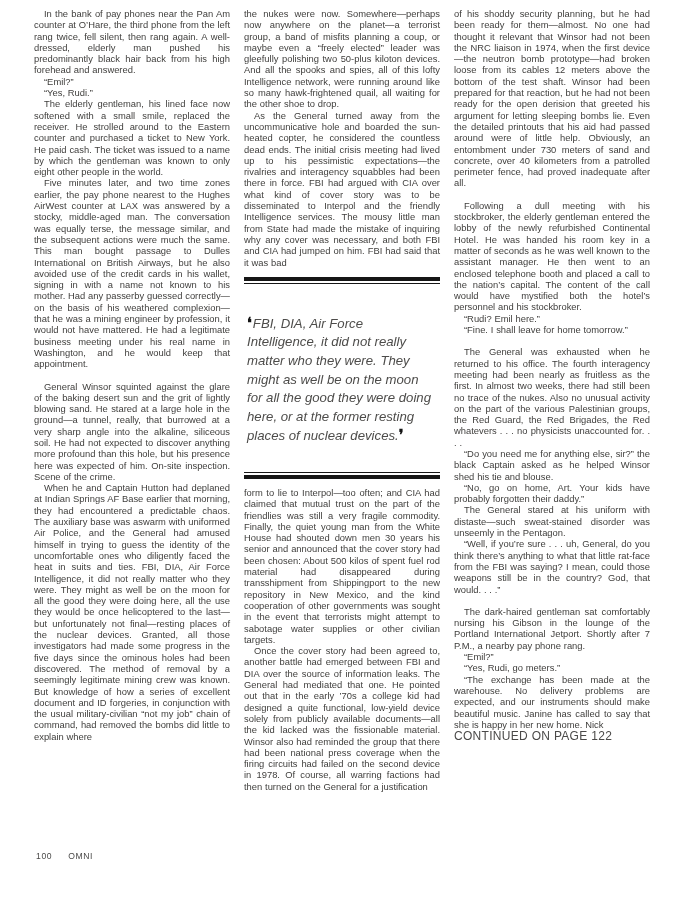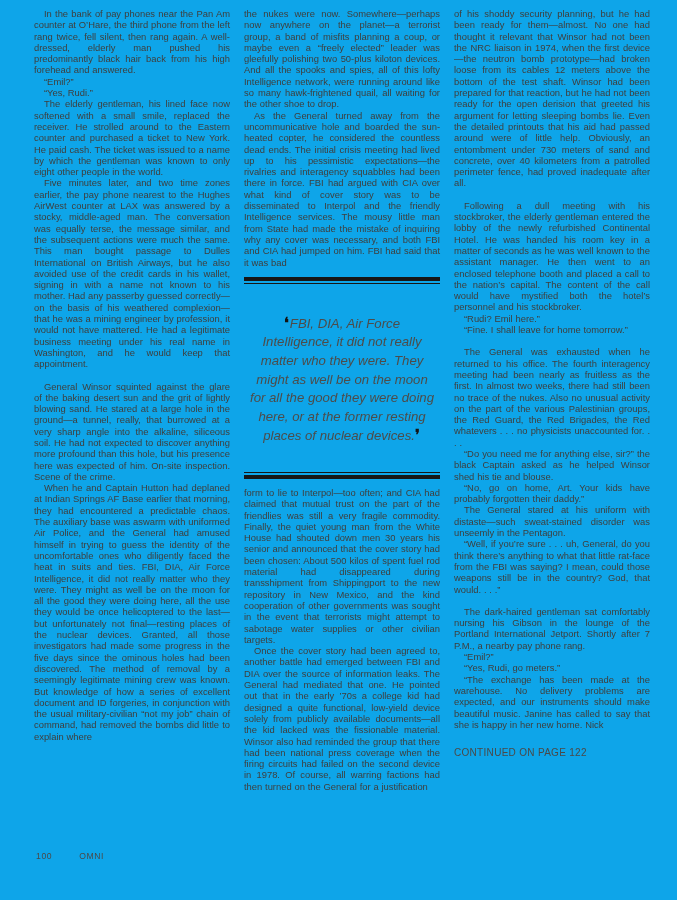--- a/index.html
+++ b/index.html
@@ -1,19 +1,19 @@
 <!DOCTYPE html>
 <html><head>
 <meta charset="utf-8">
 <style>
   html,body {margin:0; padding:0; background:#d8d8d6;}
   .page {
     position:relative;
     width:677px; height:900px;
-    background:#0ea5e9;
+    background:#ffffff;
     box-sizing:border-box;
     padding:8px 26px 0 34px;
     display:flex; gap:14px;
     font-family:"Liberation Sans", sans-serif;
     color:#3f3e3c;
     overflow:hidden;
   }
   .col {
     width:196px; flex:0 0 196px;
     font-size:9.4px; line-height:11.3px;
@@ -24,47 +24,47 @@
     text-align:justify;
     word-spacing:0.2px;
   }
   .col p.flush {text-indent:0;}
   .col p.scenebreak {margin-top:11px;}
   .quote-block {margin:9px 0 8px;}
   .rule {height:2px; border-top:4px solid #161616; border-bottom:1px solid #161616;}
   .rule-bottom {border-top:1px solid #161616; border-bottom:4px solid #161616;}
   .quote-text {
     padding:30px 3px 26px;
-    text-align:center;
+    text-align:left;
     font-style:italic;
     font-size:13.2px;
     line-height:18.6px;
     color:#4d4c4a;
     text-indent:0;
   }
   .qmark {
     font-style:normal;
     font-weight:bold;
     font-size:15px;
     color:#141414;
     letter-spacing:1px;
   }
   .continued {
-    margin-top:17px;
-    font-size:10px;
+    margin-top:1px;
+    font-size:12px;
     letter-spacing:0.3px;
     color:#4a4948;
   }
   .footer {
     position:absolute;
     left:36px; top:851px;
     font-size:8.6px;
     color:#4a4948;
     display:flex;
-    gap:27px;
+    gap:16px;
     letter-spacing:0.6px;
   }
 </style>
 </head>
 <body>
 
 <div class="page">
 
   <div class="col">
       <p>In the bank of pay phones near the Pan Am counter at O’Hare, the third phone from the left rang twice, fell silent, then rang again. A well-dressed, elderly man pushed his predominantly black hair back from his high forehead and answered.</p>

